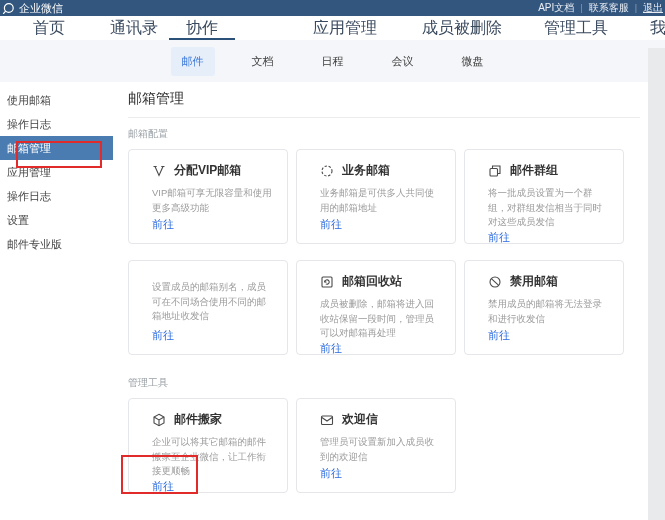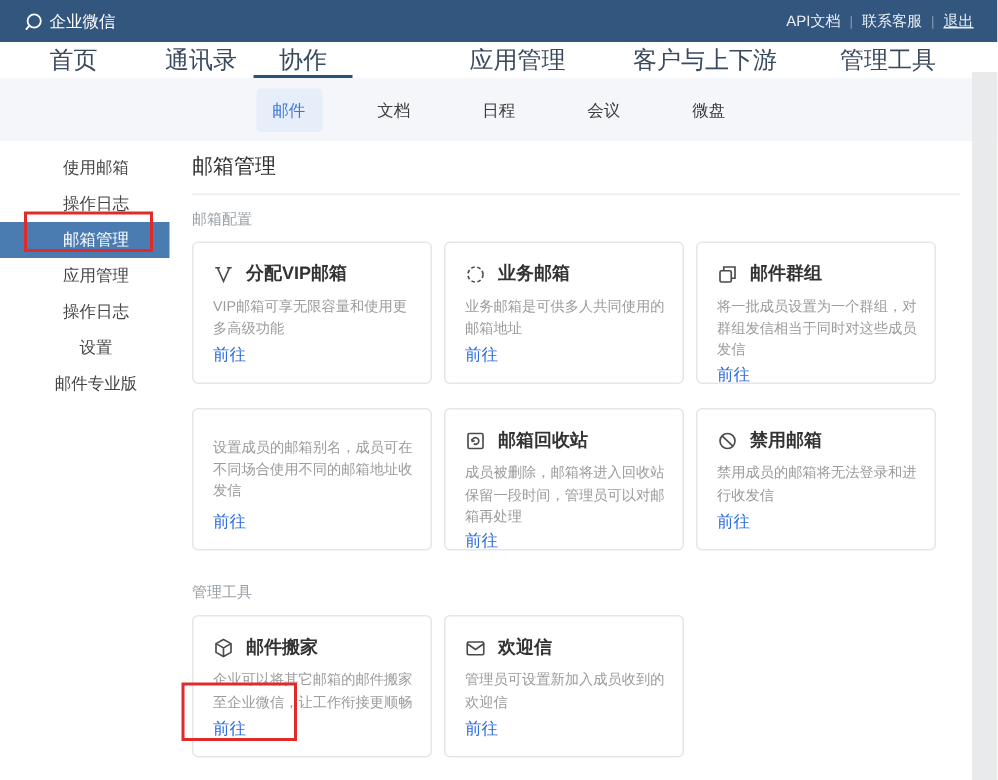--- a/index.html
+++ b/index.html
@@ -5,22 +5,22 @@
   :root{
     --header-bg:#33567e; --nav-text:#3a4a5e; --active-underline:#2b5179;
     --tab-band-bg:#f5f6f9; --tab-active-text:#3a76d8; --tab-active-bg:#e6eefa;
     --sidebar-active-bg:#4b7cb1; --link-blue:#2d6ce0; --annotation-red:#e12b2b;
   }
   *{margin:0;padding:0;box-sizing:border-box;}
   body{font-family:"Liberation Sans","DejaVu Sans",sans-serif;background:#fff;}
   .page{position:relative;width:665px;height:520px;overflow:hidden;background:#fff;}
 
   
-  .topbar{height:28px;background:var(--header-bg);display:flex;align-items:center;
-    padding:0 16px;color:#fff;}
+  .topbar{height:16px;background:var(--header-bg);display:flex;align-items:center;
+    padding:0 2px;color:#fff;}
   .logo{display:flex;align-items:center;gap:4px;font-size:11px;color:#fff;cursor:pointer;}
   .logo svg{display:block;}
   .top-links{margin-left:auto;display:flex;align-items:center;gap:6px;font-size:10px;}
   .top-links a{color:#e9eef5;text-decoration:none;cursor:pointer;}
   .top-links a.underlined{text-decoration:underline;}
   .top-sep{color:rgba(255,255,255,.4);font-size:9px;}
 
   
   .mainnav{height:24px;background:#fff;display:flex;align-items:stretch;font-size:16px;color:var(--nav-text);}
   .nav-item{position:relative;display:flex;align-items:center;cursor:pointer;white-space:nowrap;}
@@ -34,30 +34,30 @@
   .nav-item:nth-child(7){margin-left:42px;}
 
   
   .tabband{height:42px;background:var(--tab-band-bg);display:flex;align-items:center;justify-content:center;gap:26px;font-size:11px;color:#3c3c3c;}
   .tab{padding:7px 11px;border-radius:3px;cursor:pointer;white-space:nowrap;}
   .tab.active{color:var(--tab-active-text);background:var(--tab-active-bg);}
 
   
   .bodyrow{display:flex;height:430px;background:#fff;}
   .sidebar{width:113px;flex:none;padding-top:6px;}
-  .side-item{height:24px;line-height:24px;padding-left:15px;font-size:11px;color:#454545;cursor:pointer;white-space:nowrap;text-align:center;}
+  .side-item{height:24px;line-height:24px;padding-left:7px;font-size:11px;color:#454545;cursor:pointer;white-space:nowrap;}
   .side-item.active{background:var(--sidebar-active-bg);color:#fff;}
 
   .main{flex:1;padding:0 25px 0 15px;}
   .page-title{margin-top:8px;font-size:14px;color:#2e2e2e;}
   .title-divider{margin-top:9px;border-bottom:1px solid #ececec;}
   .section-label{margin-top:9px;font-size:10px;color:#9aa0a6;}
   .section-label.second{margin-top:21px;}
   .cards{margin-top:8px;display:grid;grid-template-columns:repeat(3,160px);column-gap:8px;row-gap:16px;}
-  .card{width:160px;height:95px;border:1px solid #e4e6e9;border-radius:4px;padding:12px 12px 11px 13px;display:flex;flex-direction:column;background:#fff;}
+  .card{width:160px;height:95px;border:1px solid #e4e6e9;border-radius:4px;padding:12px 12px 11px 23px;display:flex;flex-direction:column;background:#fff;}
   .card-head{display:flex;align-items:center;gap:8px;}
   .card-icon{display:flex;align-items:center;}
   .card-icon svg{display:block;}
   .card-title{font-size:12px;font-weight:600;color:#333;}
   .card-desc{margin-top:7px;font-size:9.5px;line-height:1.55;color:#9b9b9b;}
   .card-link{margin-top:auto;font-size:11px;color:var(--link-blue);text-decoration:none;cursor:pointer;width:fit-content;}
 
   
   .gutter{position:absolute;top:48px;right:0;width:17px;height:472px;background:#e8eaec;}
 
@@ -88,21 +88,21 @@
       <span class="top-sep">|</span>
       <a class="underlined">退出</a>
     </div>
   </div>
 
   <div class="mainnav">
     <div class="nav-item">首页</div>
     <div class="nav-item">通讯录</div>
     <div class="nav-item active">协作</div>
     <div class="nav-item">应用管理</div>
-    <div class="nav-item">客户与上下游</div>
+    <div class="nav-item">成员被删除</div>
     <div class="nav-item">管理工具</div>
     <div class="nav-item">我的企业</div>
   </div>
 
   <div class="tabband">
     <div class="tab active">邮件</div>
     <div class="tab">文档</div>
     <div class="tab">日程</div>
     <div class="tab">会议</div>
     <div class="tab">微盘</div>

